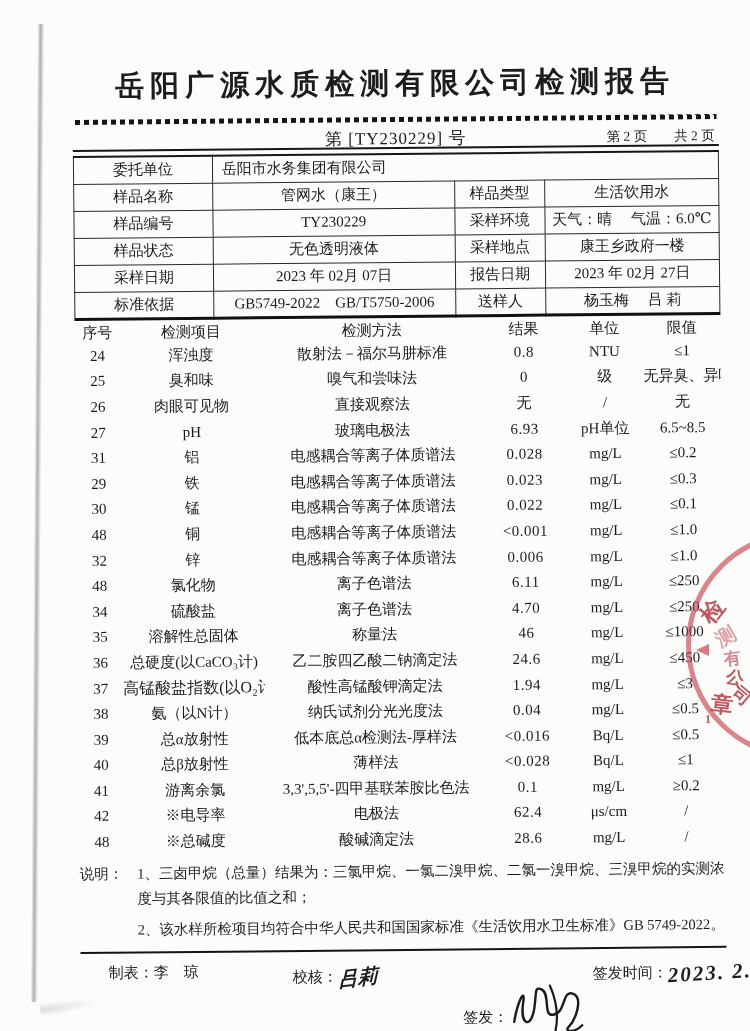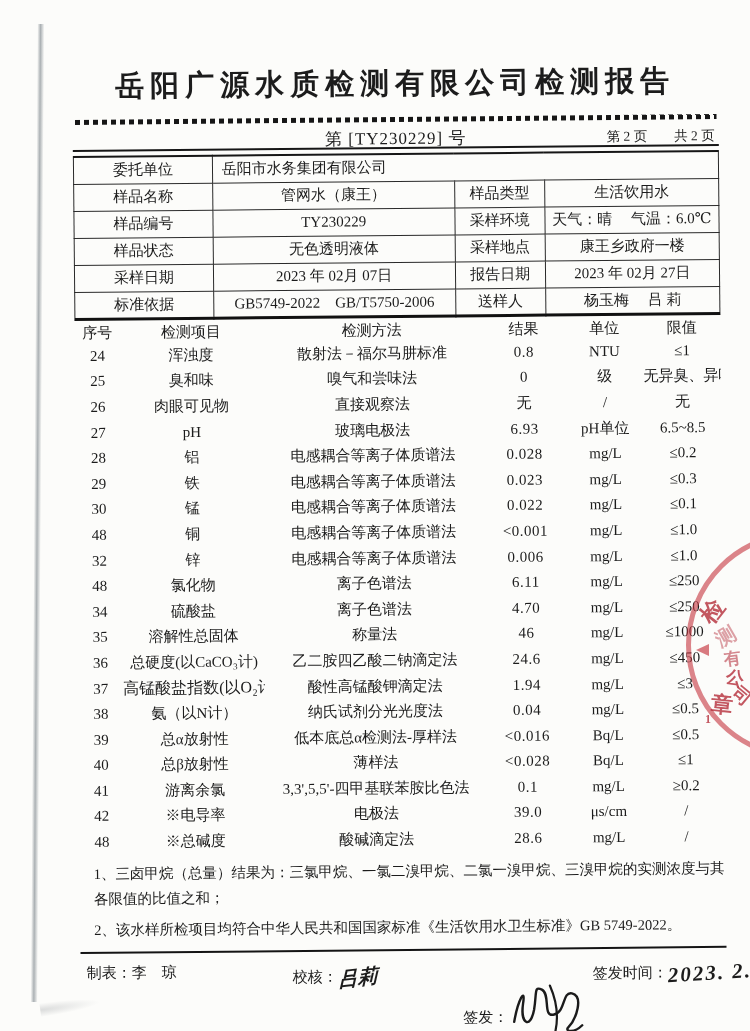--- a/index.html
+++ b/index.html
@@ -175,21 +175,21 @@
           </tr>
           <tr>
             <td>27</td>
             <td>pH</td>
             <td>玻璃电极法</td>
             <td class="num">6.93</td>
             <td>pH单位</td>
             <td>6.5~8.5</td>
           </tr>
           <tr>
-            <td>28</td>
+            <td>31</td>
             <td>铝</td>
             <td>电感耦合等离子体质谱法</td>
             <td class="num">0.028</td>
             <td>mg/L</td>
             <td>≤0.2</td>
           </tr>
           <tr>
             <td>29</td>
             <td>铁</td>
             <td>电感耦合等离子体质谱法</td>
@@ -290,46 +290,47 @@
             <td>游离余氯</td>
             <td>3,3',5,5'-四甲基联苯胺比色法</td>
             <td class="num">0.1</td>
             <td>mg/L</td>
             <td>≥0.2</td>
           </tr>
           <tr>
             <td>42</td>
             <td>※电导率</td>
             <td>电极法</td>
-            <td class="num">39.0</td>
+            <td class="num">62.4</td>
             <td>μs/cm</td>
             <td>/</td>
           </tr>
           <tr>
             <td>48</td>
             <td>※总碱度</td>
             <td>酸碱滴定法</td>
             <td class="num">28.6</td>
             <td>mg/L</td>
             <td>/</td>
           </tr>
         </tbody>
     </table>
 
     <div class="notes">
+      <span class="lbl">说明：</span>
       <div id="notes-list">
           <div class="note-item">1、三卤甲烷（总量）结果为：三氯甲烷、一氯二溴甲烷、二氯一溴甲烷、三溴甲烷的实测浓度与其各限值的比值之和；</div>
           <div class="note-item">2、该水样所检项目均符合中华人民共和国国家标准《生活饮用水卫生标准》GB 5749-2022。</div>
         </div>
     </div>
 
     <div class="sign-rule"></div>
 
     <div class="footer">
-      <span class="f-item" style="left:6px"><span>制表：</span><span>李　琼</span></span>
+      <span class="f-item" style="left:28px"><span>制表：</span><span>李　琼</span></span>
       <span class="f-item" style="left:212px"><span>校核：</span><span class="hand">吕莉</span></span>
       <span class="f-item" style="left:382px"><span>签发：</span><svg class="sig-svg" width="104" height="62" viewBox="0 0 104 62">
         <path d="M10,44 C14,22 22,8 19,26 C16,46 26,52 30,32 C33,15 30,8 38,12 C47,17 38,40 50,37 C62,34 58,14 68,16 C80,19 72,42 64,50 C60,54 70,56 78,48" stroke="#1b1b1b" stroke-width="2.4" fill="none" stroke-linecap="round"></path>
         <path d="M46,8 C52,22 56,38 50,58" stroke="#1b1b1b" stroke-width="2.2" fill="none" stroke-linecap="round"></path>
       </svg></span>
       <span class="f-item" style="left:512px"><span>签发时间：</span><span class="hand-date">2023. 2.28</span></span>
     </div>
   </div>
 
   <div class="stamp">

